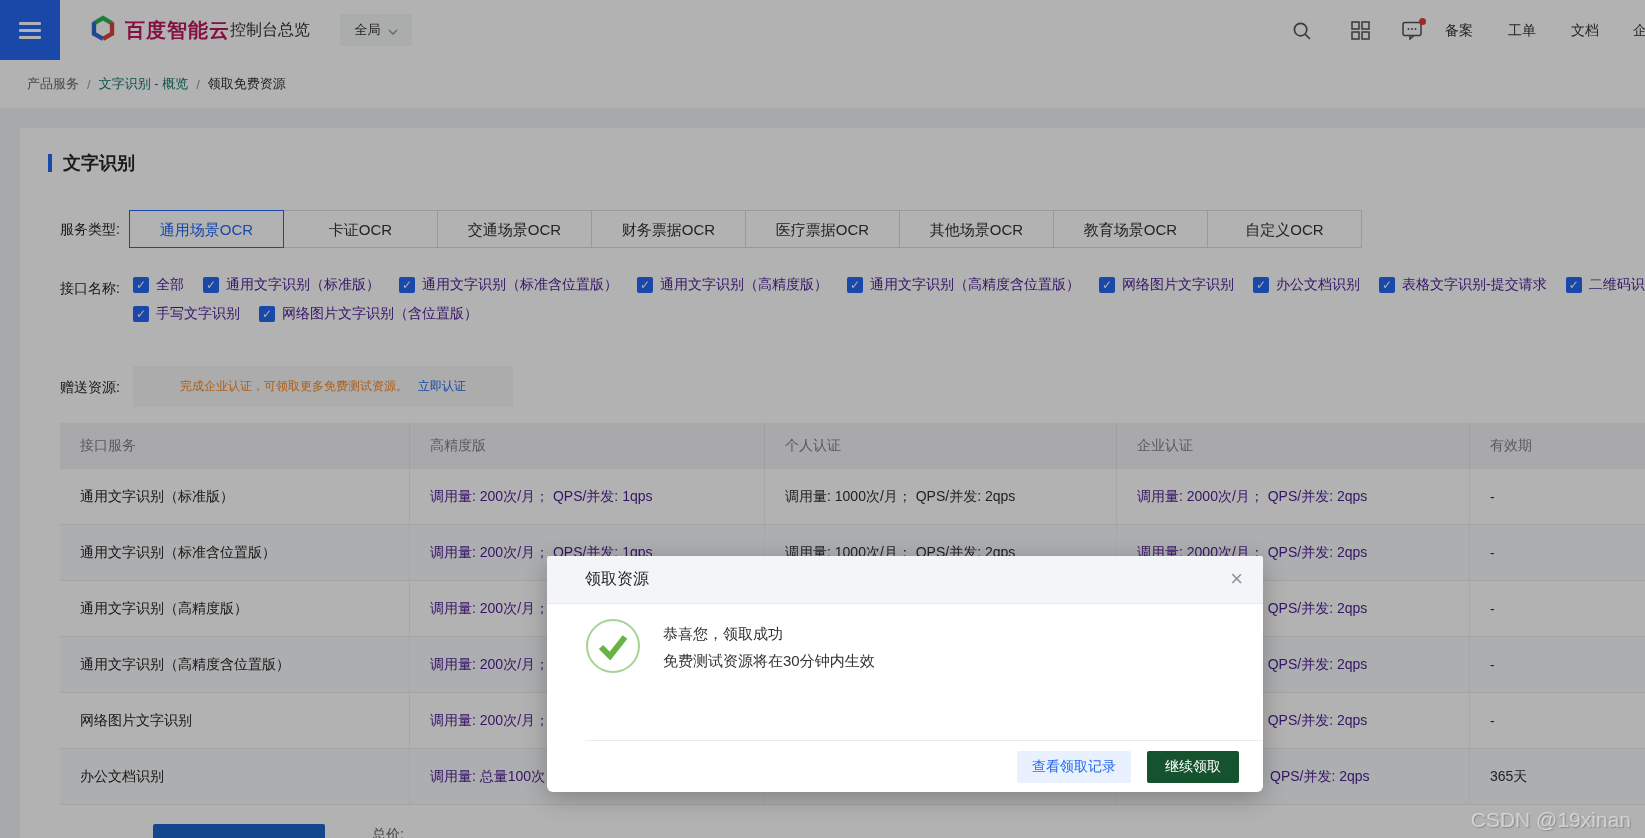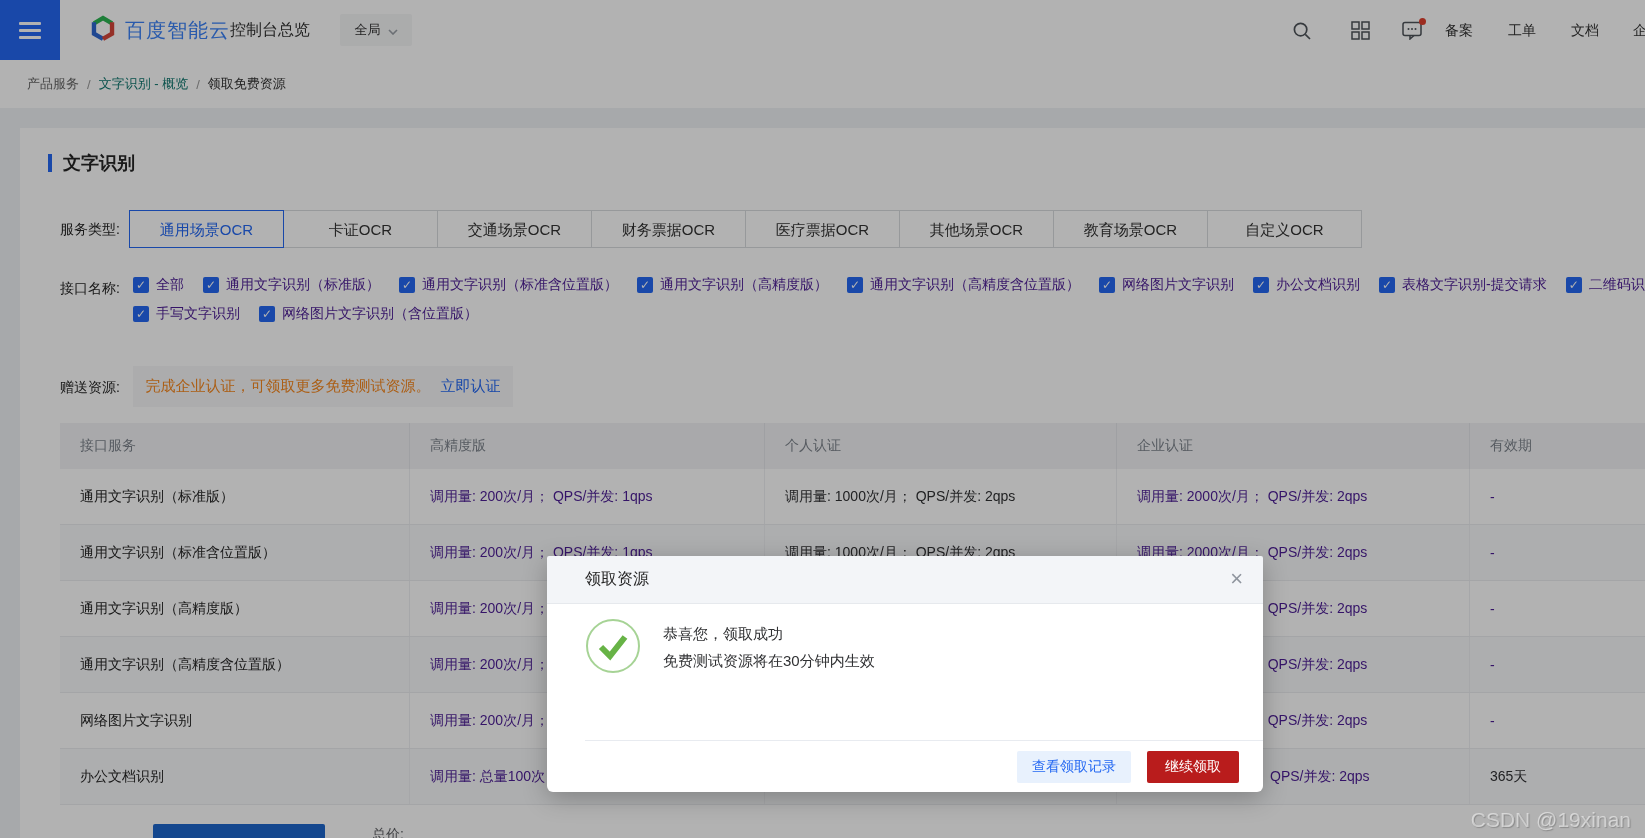--- a/index.html
+++ b/index.html
@@ -5,21 +5,21 @@
   html,body{margin:0;padding:0;}
   body{font-family:"Liberation Sans","DejaVu Sans",sans-serif;}
   .screen{position:relative;width:1645px;height:838px;overflow:hidden;background:#f0f2f5;}
 
   
   .navbar{position:absolute;left:0;top:0;width:100%;height:60px;background:#fff;border-bottom:1px solid #e8e8e8;}
   .hamburger{position:absolute;left:0;top:0;width:60px;height:60px;background:#2468f2;cursor:pointer;}
   .hamburger i{position:absolute;left:19px;width:22px;height:2.5px;background:#fff;border-radius:1px;}
   .hamburger i:nth-child(1){top:22px}.hamburger i:nth-child(2){top:29px}.hamburger i:nth-child(3){top:36px}
   .brand{position:absolute;left:90px;top:0;height:60px;display:flex;align-items:center;gap:9px;}
-  .brand-text{font-size:20px;font-weight:normal;color:#3b82f6;letter-spacing:1px;}
+  .brand-text{font-size:20px;font-weight:bold;color:#be185d;letter-spacing:1px;}
   .console-link{position:absolute;left:230px;top:0;height:60px;line-height:60px;font-size:16px;color:#333;cursor:pointer;}
   .region{position:absolute;left:340px;top:14px;width:72px;height:32px;background:#f5f6f7;border-radius:2px;display:flex;align-items:center;justify-content:center;gap:7px;font-size:13px;color:#333;cursor:pointer;}
   .nav-ic{position:absolute;top:21px;cursor:pointer;}
   .nav-ic svg{display:block}
   .nav-msg .dot{position:absolute;right:-3px;top:-3px;width:7px;height:7px;border-radius:50%;background:#e0402e;}
   .nav-link{position:absolute;top:0;height:60px;line-height:60px;font-size:14px;color:#333;cursor:pointer;white-space:nowrap;}
 
   
   .breadcrumb{position:absolute;left:0;top:60px;width:100%;height:48px;background:#fff;display:flex;align-items:center;gap:8px;padding-left:27px;box-sizing:border-box;font-size:13px;}
   .bc-root{color:#666;}.bc-sep{color:#999;}.bc-link{color:#0f766e;cursor:pointer;}.bc-cur{color:#333;}
@@ -38,21 +38,21 @@
 
   .lbl-iface{top:152px;}
   .cbrow{position:absolute;display:flex;gap:19px;white-space:nowrap;align-items:center;}
   .cbrow1{left:113px;top:148px;}
   .cbrow2{left:113px;top:177px;}
   .cb-item{display:flex;align-items:center;gap:7px;font-size:14px;color:#4c1d95;cursor:pointer;}
   .cb{width:16px;height:16px;background:#2468f2;border-radius:2px;color:#fff;font-size:12px;line-height:16px;text-align:center;flex:none;}
   .cb::after{content:"✓";}
 
   .lbl-gift{top:251px;}
-  .notice{position:absolute;left:113px;top:238px;width:380px;height:41px;background:#f6f6f8;display:flex;align-items:center;justify-content:center;gap:10px;font-size:15px;white-space:nowrap;}
+  .notice{position:absolute;left:113px;top:238px;width:380px;height:41px;background:#f6f6f8;display:flex;align-items:center;justify-content:center;gap:10px;font-size:12px;white-space:nowrap;}
   .notice .warn{color:#f5881f;}
   .notice a{color:#2468f2;cursor:pointer;text-decoration:none;}
 
   
   .tbl{position:absolute;left:40px;top:295px;right:0;font-size:14px;}
   .thead{display:flex;height:46px;align-items:center;background:#f2f3f5;color:#7d838c;}
   .trow{display:flex;height:55px;align-items:center;border-bottom:1px solid #ebedf0;}
   .tbody .trow:nth-child(even){background:#f8f9fb;}
   .c1{width:350px;}.c2{width:355px;}.c3{width:352px;}.c4{width:353px;}.c5{flex:1;}
   .cell{box-sizing:border-box;padding-left:20px;white-space:nowrap;overflow:hidden;align-self:stretch;display:flex;align-items:center;}
@@ -73,21 +73,21 @@
   .modal{position:absolute;left:547px;top:556px;width:716px;height:236px;background:#fff;border-radius:6px;box-shadow:0 6px 24px rgba(0,0,0,0.25);z-index:60;}
   .m-head{height:48px;background:#f3f5f8;border-bottom:1px solid #e6e9ed;display:flex;align-items:center;padding-left:38px;font-size:16px;color:#262626;box-sizing:border-box;border-radius:2px 2px 0 0;}
   .m-close{position:absolute;right:20px;top:11px;font-size:22px;line-height:24px;color:#8f959e;cursor:pointer;}
   .m-body{position:absolute;left:38px;top:62px;right:30px;display:flex;align-items:flex-start;}
   .m-check{flex:none;}
   .m-text{margin-left:22px;margin-top:2px;font-size:15px;color:#303133;line-height:27px;}
   .m-divider{position:absolute;left:38px;right:0;top:184px;height:1px;background:#e8ebf0;}
   .m-foot{position:absolute;left:0;right:0;bottom:0;height:51px;display:flex;align-items:center;justify-content:flex-end;gap:16px;padding-right:24px;}
   .btn{height:32px;border:none;border-radius:2px;font-size:14px;cursor:pointer;font-family:inherit;}
   .btn-secondary{background:#e8f1fd;color:#2468f2;padding:0 15px;}
-  .btn-primary{background:#b91c1c;color:#fff;padding:0 18px;}
+  .btn-primary{background:#14532d;color:#fff;padding:0 18px;}
 
   
   .watermark{position:absolute;right:14px;bottom:6px;z-index:70;font-size:21px;color:rgba(255,255,255,0.52);text-shadow:1px 1px 1px rgba(70,70,70,0.35);pointer-events:none;}
 </style>
 </head>
 <body>
 
 <div class="screen">
 
   <header class="navbar">

